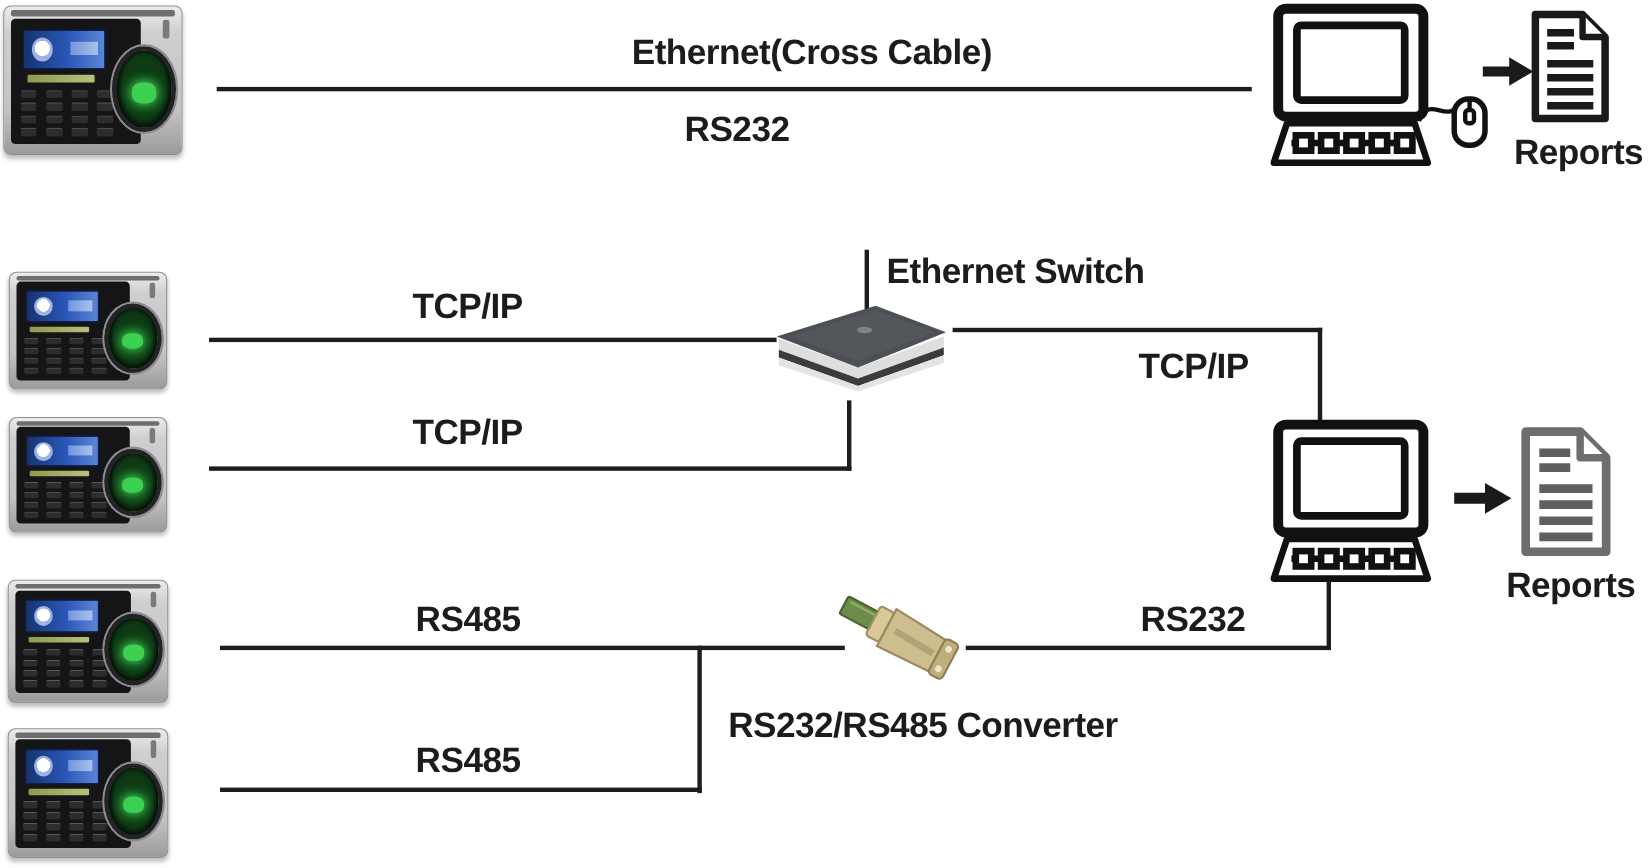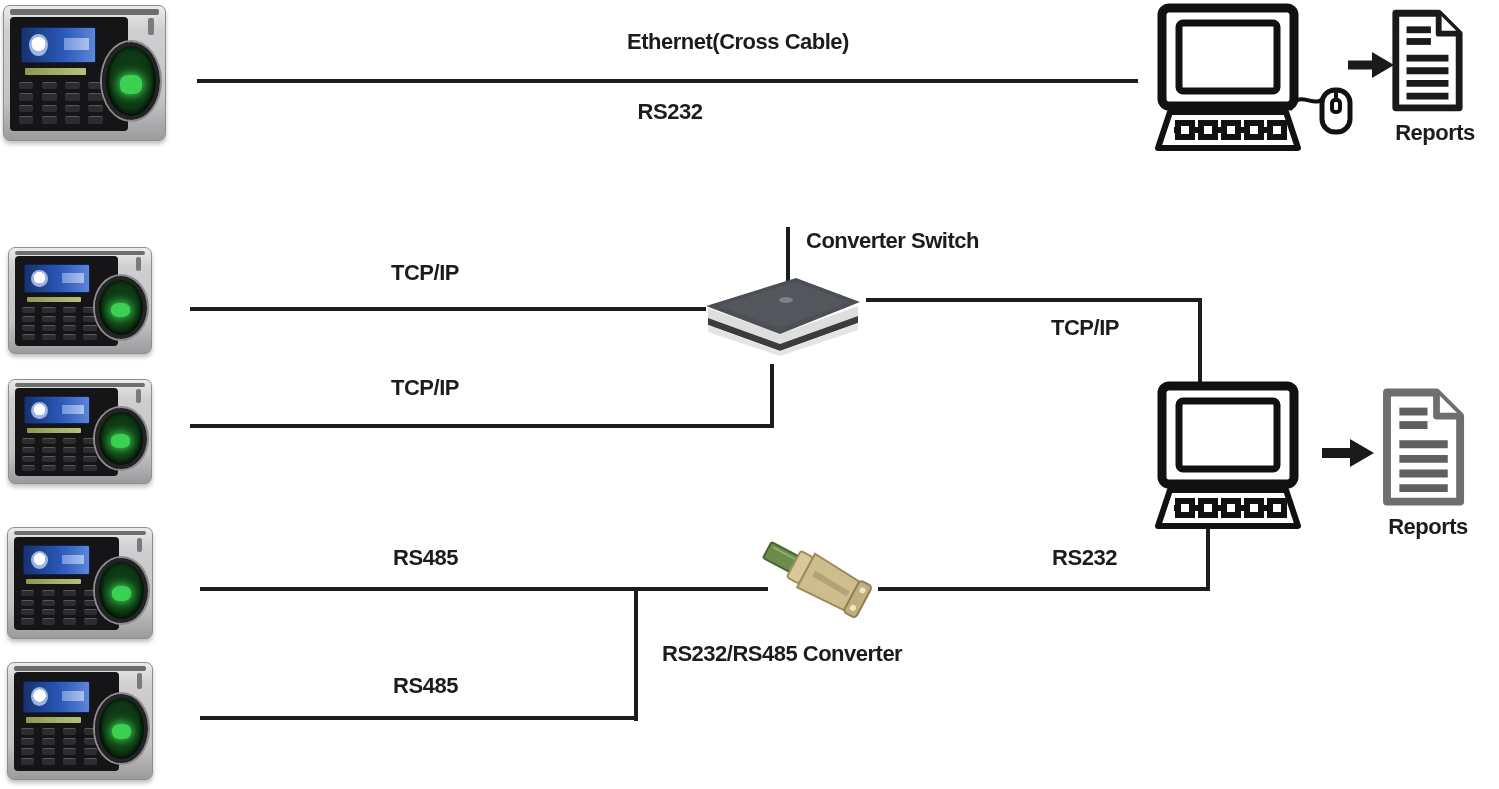--- a/index.html
+++ b/index.html
@@ -3,21 +3,21 @@
 <meta charset="utf-8">
 <style>
   html,body{margin:0;padding:0;background:#ffffff;}
   #canvas{
     position:relative;width:1499px;height:789px;background:#ffffff;overflow:hidden;
     font-family:"Liberation Sans", sans-serif;color:#1c1c1c;
   }
   
   .h-line,.v-line{position:absolute;background:#1d1d1f;}
   .lbl{
-    position:absolute;font-size:22px;font-weight:700;letter-spacing:-0.5px;
+    position:absolute;font-size:32px;font-weight:700;letter-spacing:-0.5px;
     color:#1c1c1c;text-align:center;white-space:nowrap;line-height:1.1;
   }
   .lbl.left{text-align:left;}
   
   .device{
     position:absolute;border-radius:7px;border:1px solid #8e8e90;box-sizing:border-box;
     background:linear-gradient(180deg,#ececec 0%,#cfcfd1 18%,#c3c3c5 70%,#9b9b9d 100%);
     box-shadow:0 3px 4px rgba(0,0,0,0.25);
   }
   .device-1{left:3px;top:5px;width:163px;height:136px;}
@@ -231,21 +231,21 @@
   <div class="v-line" style="left:634px;top:587px;width:4px;height:134px;"></div>
   <div class="h-line" style="left:200px;top:716px;width:438px;height:4px;"></div>
 
   <div class="lbl" style="left:538px;top:30px;width:400px;">Ethernet(Cross Cable)</div>
   <div class="lbl" style="left:595px;top:100px;width:150px;">RS232</div>
 
   <div class="lbl" style="left:350px;top:261px;width:150px;">TCP/IP</div>
   <div class="lbl" style="left:350px;top:376px;width:150px;">TCP/IP</div>
   <div class="lbl" style="left:1015px;top:316px;width:140px;">TCP/IP</div>
 
-  <div class="lbl left" style="left:806px;top:229px;">Converter Switch</div>
+  <div class="lbl left" style="left:806px;top:229px;">Ethernet Switch</div>
 
   <div class="lbl" style="left:358px;top:546px;width:135px;">RS485</div>
   <div class="lbl" style="left:358px;top:674px;width:135px;">RS485</div>
   <div class="lbl" style="left:1022px;top:546px;width:125px;">RS232</div>
 
   <div class="lbl left" style="left:662px;top:642px;">RS232/RS485 Converter</div>
 
   <div class="lbl" style="left:1365px;top:121px;width:140px;">Reports</div>
   <div class="lbl" style="left:1358px;top:515px;width:140px;">Reports</div>
 

